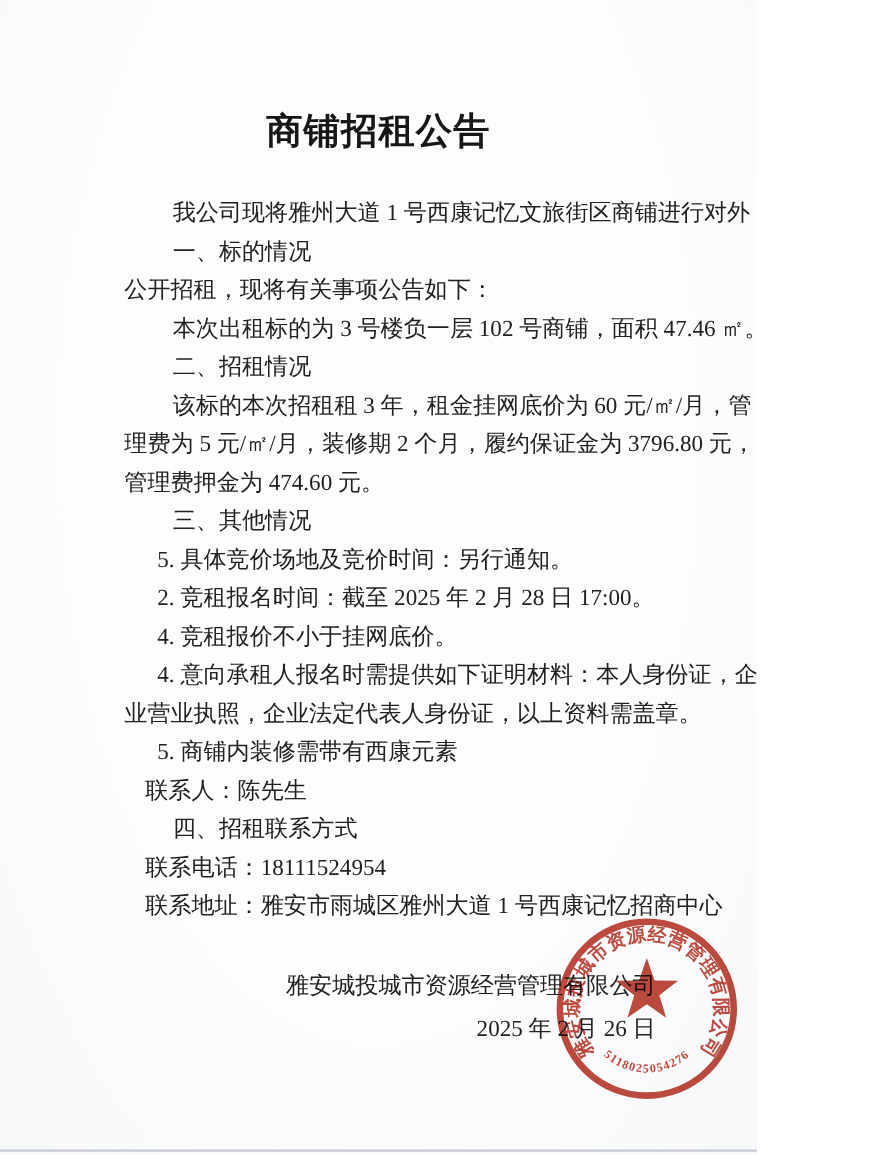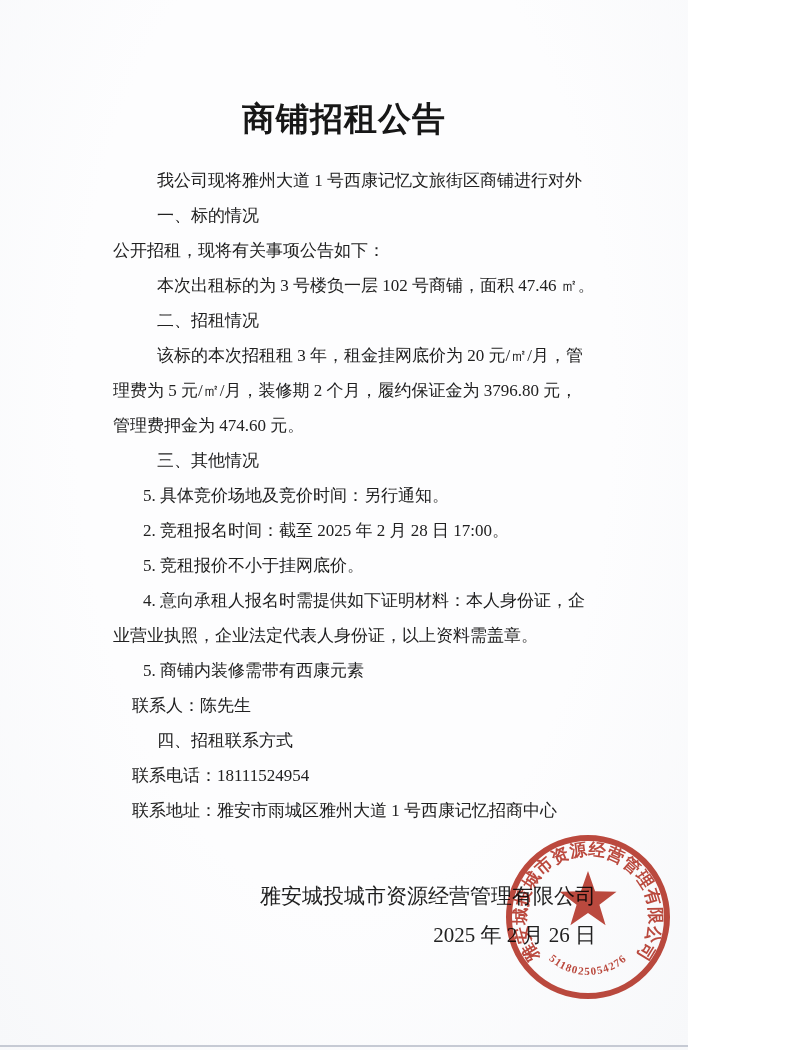--- a/index.html
+++ b/index.html
@@ -10,22 +10,22 @@
     font-family:"Liberation Serif","DejaVu Serif",serif;
     color:#212121;
   }
   .doc-title {
     position:absolute; top:97px; left:0; width:100%;
     text-align:center; font-size:33px; font-weight:700; letter-spacing:1px;
     color:#171717;
     font-family:"Liberation Sans","DejaVu Sans",sans-serif;
   }
   .body-block {
-    position:absolute; left:113px; top:163px; width:594px;
-    font-size:17px; line-height:35px;
+    position:absolute; left:113px; top:176px; width:594px;
+    font-size:21px; line-height:35px;
   }
   .line { white-space:nowrap; text-indent:0; }
   .ind2 { text-indent:44px; }       
   .ind-item { text-indent:30px; }   
   .ind-contact { text-indent:19px; }
   .signature-block {
     position:absolute; right:92px; top:877px;
     text-align:right; font-size:21px; line-height:39px; white-space:nowrap;
   }
   .seal {
@@ -46,27 +46,27 @@
 <div class="page">
 
   <div class="doc-title">商铺招租公告</div>
 
   <div class="body-block">
     <div class="line ind2">我公司现将雅州大道 1 号西康记忆文旅街区商铺进行对外</div>
     <div class="line ind2">一、标的情况</div>
     <div class="line">公开招租，现将有关事项公告如下：</div>
     <div class="line ind2">本次出租标的为 3 号楼负一层 102 号商铺，面积 47.46 ㎡。</div>
     <div class="line ind2">二、招租情况</div>
-    <div class="line ind2">该标的本次招租租 3 年，租金挂网底价为 20 元/㎡/月，管</div>
+    <div class="line ind2">该标的本次招租租 3 年，租金挂网底价为 60 元/㎡/月，管</div>
     <div class="line">理费为 5 元/㎡/月，装修期 2 个月，履约保证金为 3796.80 元，</div>
     <div class="line">管理费押金为 474.60 元。</div>
     <div class="line ind2">三、其他情况</div>
     <div class="line ind-item">5. 具体竞价场地及竞价时间：另行通知。</div>
     <div class="line ind-item">2. 竞租报名时间：截至 2025 年 2 月 28 日 17:00。</div>
-    <div class="line ind-item">5. 竞租报价不小于挂网底价。</div>
+    <div class="line ind-item">4. 竞租报价不小于挂网底价。</div>
     <div class="line ind-item">4. 意向承租人报名时需提供如下证明材料：本人身份证，企</div>
     <div class="line">业营业执照，企业法定代表人身份证，以上资料需盖章。</div>
     <div class="line ind-item">5. 商铺内装修需带有西康元素</div>
     <div class="line ind-contact">联系人：陈先生</div>
     <div class="line ind2">四、招租联系方式</div>
     <div class="line ind-contact">联系电话：18111524954</div>
     <div class="line ind-contact">联系地址：雅安市雨城区雅州大道 1 号西康记忆招商中心</div>
   </div>
 
   <div class="signature-block">

